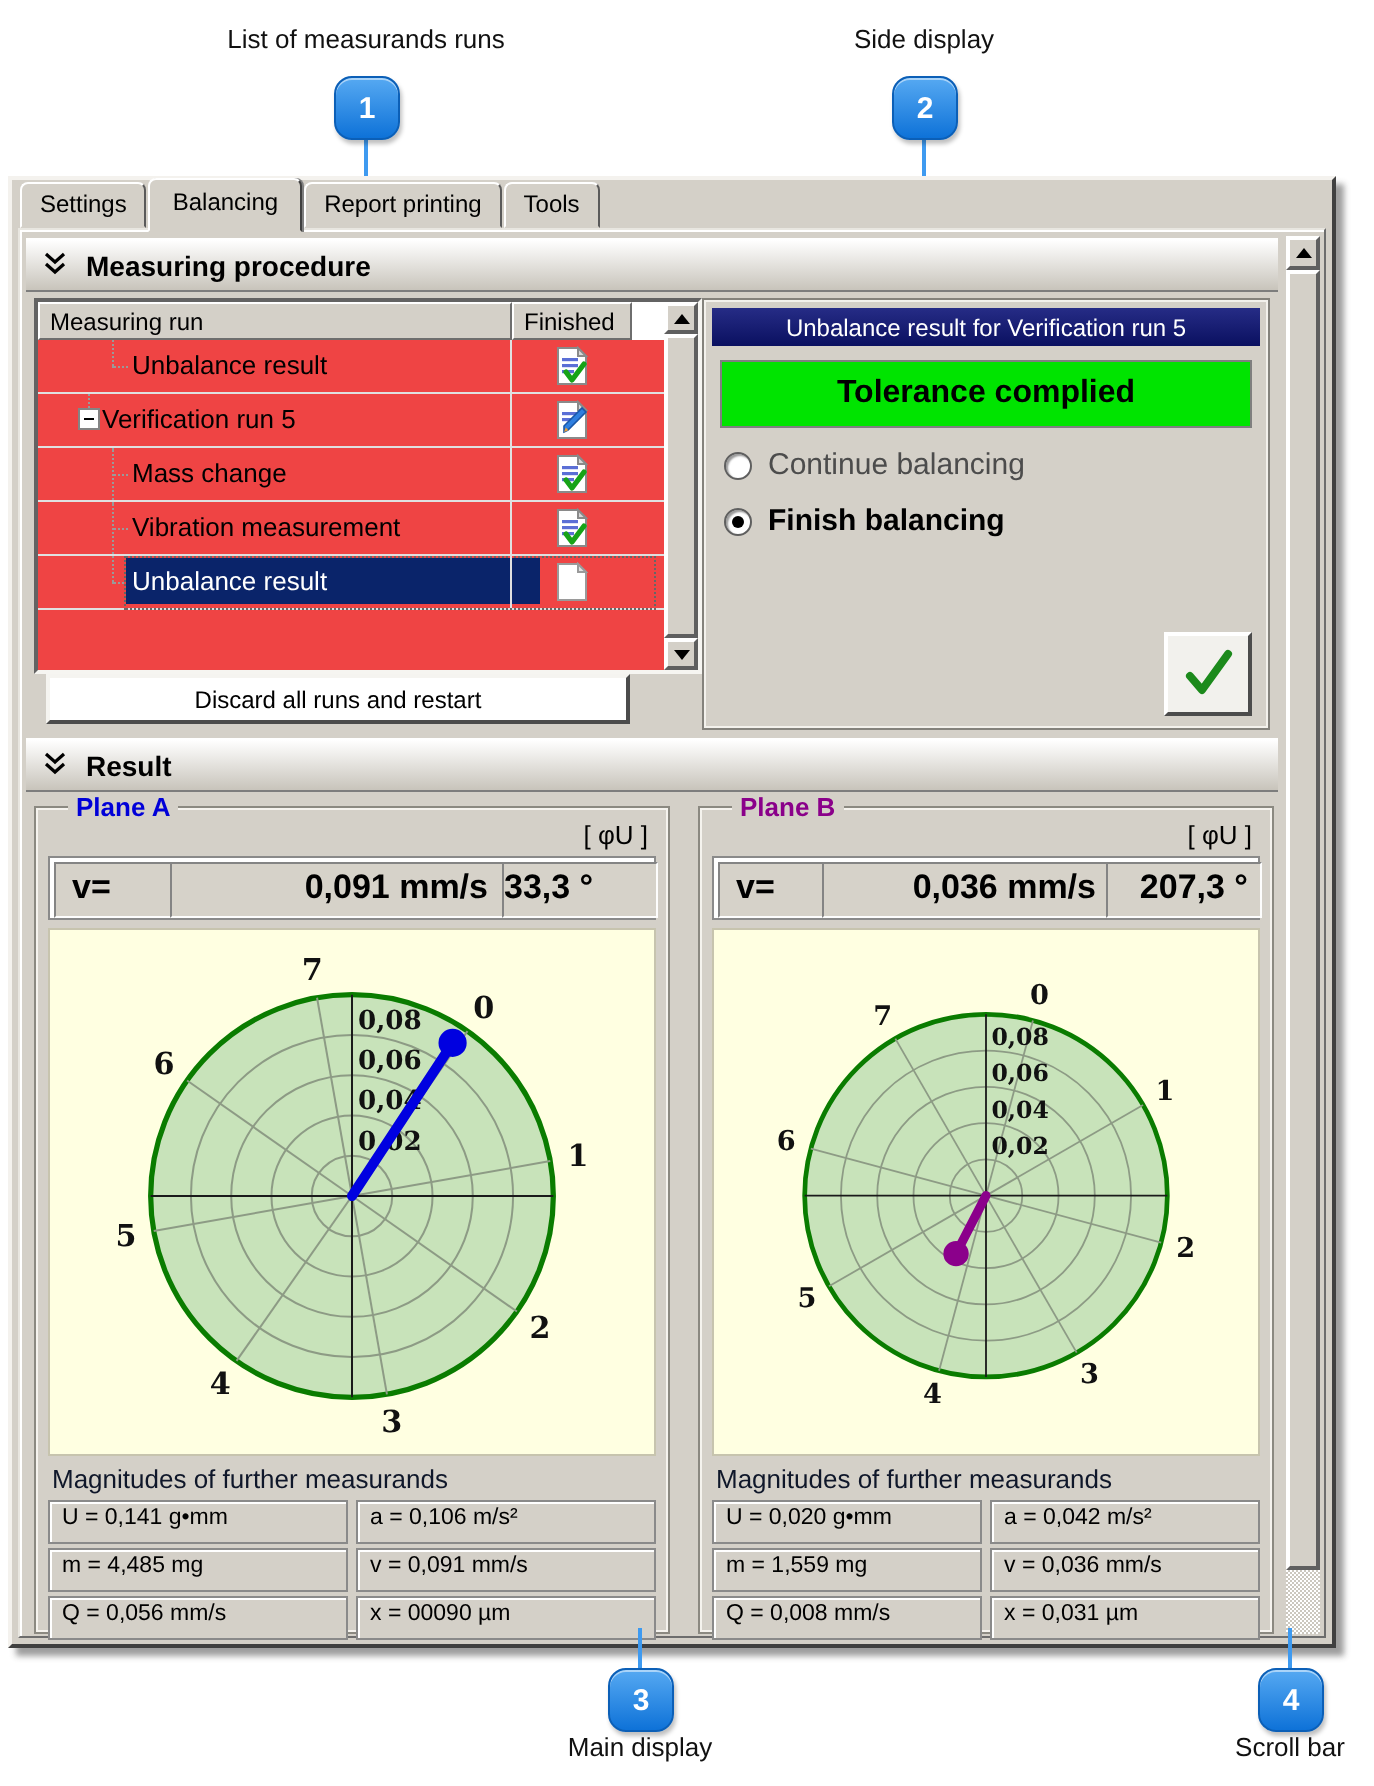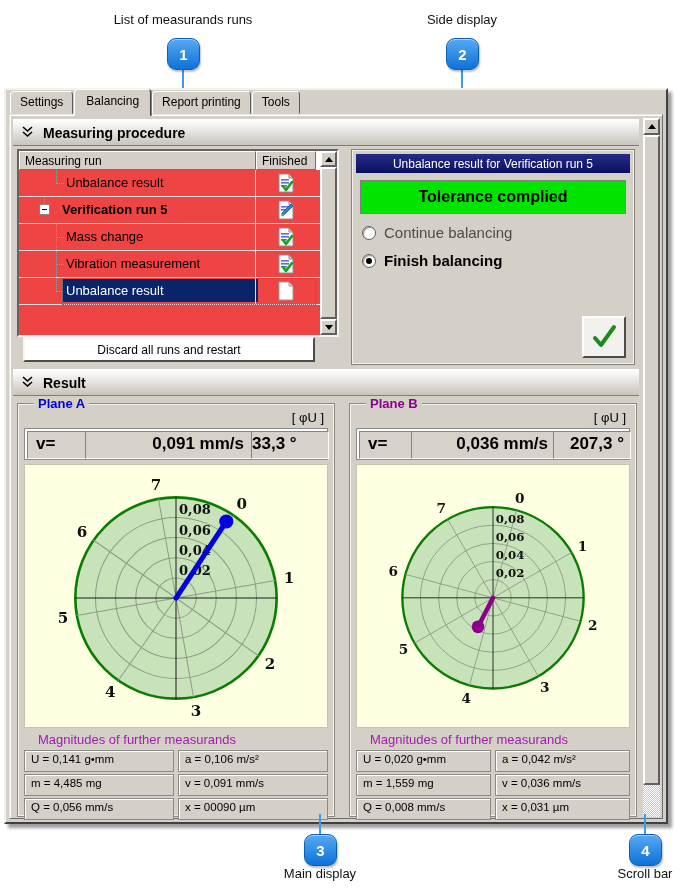--- a/index.html
+++ b/index.html
@@ -29,21 +29,21 @@
               display:flex;align-items:center;font-size:14px;font-weight:bold;color:#000;}
   .chev{margin:0 10px 0 9px;display:inline-block;}
   
   .run-list{position:absolute;background:#fff;border:2px solid;border-color:#636363 #f6f5f1 #f6f5f1 #636363;}
   .rl-head{position:absolute;top:0;left:0;right:17px;height:19px;display:flex;}
   .rl-hcell{background:#d4d0c8;border:1px solid;border-color:#fff #6e6e6e #6e6e6e #fff;
             font-size:12px;color:#000;padding:2px 0 0 5px;box-sizing:border-box;}
   .rl-rows{position:absolute;top:19px;left:0;right:17px;bottom:0;background:#ef4444;}
   .rl-row{position:relative;height:26px;border-bottom:1px solid #e0e0e0;font-size:13px;color:#000;}
   .rl-row .lbl{position:absolute;top:5px;left:47px;white-space:nowrap;}
-  .rl-row.lv1 .lbl{left:43px;font-weight:bold;}
+  .rl-row.lv1 .lbl{left:32px;}
   .rl-row .hl{position:absolute;left:44px;top:1px;height:23px;right:62px;}
   .rl-row.selected .hl{background:#0a246a;}
   .rl-row.selected .lbl{color:#fff;z-index:2;}
   .rl-row.selected .focus{position:absolute;left:43px;top:0;right:4px;height:25px;border:1px dotted #666;}
   .col-div{position:absolute;top:0;bottom:0;left:236px;width:1px;background:#e0e0e0;}
   .icon-cell{position:absolute;left:237px;width:60px;top:0;height:26px;display:flex;align-items:center;justify-content:center;}
   
   .tc-v{position:absolute;width:1px;border-left:1px dotted #9a9a9a;}
   .tc-h{position:absolute;height:1px;border-top:1px dotted #9a9a9a;}
   .expander{position:absolute;left:20px;top:7px;width:11px;height:11px;background:#fff;border:1px solid #848484;box-sizing:border-box;}
@@ -74,21 +74,21 @@
   .confirm-btn{position:absolute;right:8px;bottom:6px;width:40px;height:38px;background:#f2f1ed;
                border:2px solid;border-color:#fff #4c4c4c #4c4c4c #fff;display:flex;align-items:center;justify-content:center;}
   
   .groupbox{position:absolute;border:1px solid #8b8981;box-shadow:1px 1px 0 #f5f3ee inset, -1px -1px 0 #f5f3ee inset;background:#d4d0c8;}
   .gb-legend{position:absolute;top:-8px;left:16px;background:#d4d0c8;padding:0 4px;font-size:13px;font-weight:bold;}
   .phi{position:absolute;top:6px;right:10px;font-size:13px;color:#000;}
   .readout{position:absolute;left:6px;right:6px;top:24px;height:32px;background:#fff;border:1px solid #8a8a8a;box-sizing:border-box;}
   .ro-cell{position:absolute;top:2px;height:24px;background:#d6d2c9;border:1px solid;border-color:#848484 #fdfdfd #fdfdfd #848484;
            font-size:17px;font-weight:bold;color:#000;padding-top:2px;box-sizing:content-box;}
   .chart{position:absolute;left:6px;right:6px;top:60px;height:262px;background:#ffffe1;border:1px solid #c7c4ae;}
-  .mag-title{position:absolute;left:20px;top:328px;font-size:13px;color:#a21caf;}
+  .mag-title{position:absolute;left:8px;top:328px;font-size:13px;color:#0f172a;}
   .mag-grid{position:absolute;left:6px;right:6px;top:346px;display:grid;grid-template-columns:1fr 1fr;gap:2px 4px;}
   .mag-cell{height:18px;background:#d4d0c8;border:1px solid #8a8a8a;box-shadow:inset 1px 1px 0 #fff;
             font-size:11.5px;color:#000;padding:2px 0 0 6px;}
   .spoke-lbl{font:bold 15px "DejaVu Serif",serif;fill:#111;}
   .ring-lbl{font:bold 13px "DejaVu Serif",serif;fill:#111;}
 </style>
 </head>
 <body>
 
 <div class="stage">
@@ -114,21 +114,21 @@
       <div class="sec-header" style="left:3px;top:4px;width:626px;">
         <span class="chev">
           <svg width="11" height="12" viewBox="0 0 11 12">
               <path d="M1 1 L5.5 5 L10 1" fill="none" stroke="#000" stroke-width="1.6"></path>
               <path d="M1 6 L5.5 10 L10 6" fill="none" stroke="#000" stroke-width="1.6"></path>
             </svg>
         </span>
         <span>Measuring procedure</span>
       </div>
 
-      <div class="run-list" style="left:7px;top:34px;width:318px;height:184px;">
+      <div class="run-list" style="left:7px;top:34px;width:318px;height:184px;padding-left:12px;">
         <div class="rl-head">
           <div class="rl-hcell" style="width:237px;">Measuring run</div>
           <div class="rl-hcell" style="width:60px;">Finished</div>
         </div>
         <div class="rl-rows">
           <div class="rl-row">
             <div class="tc-v" style="left:37px;top:0;height:13px;"></div>
             <div class="tc-h" style="left:37px;top:13px;width:8px;"></div>
             <span class="lbl">Unbalance result</span>
             <div class="col-div"></div>

